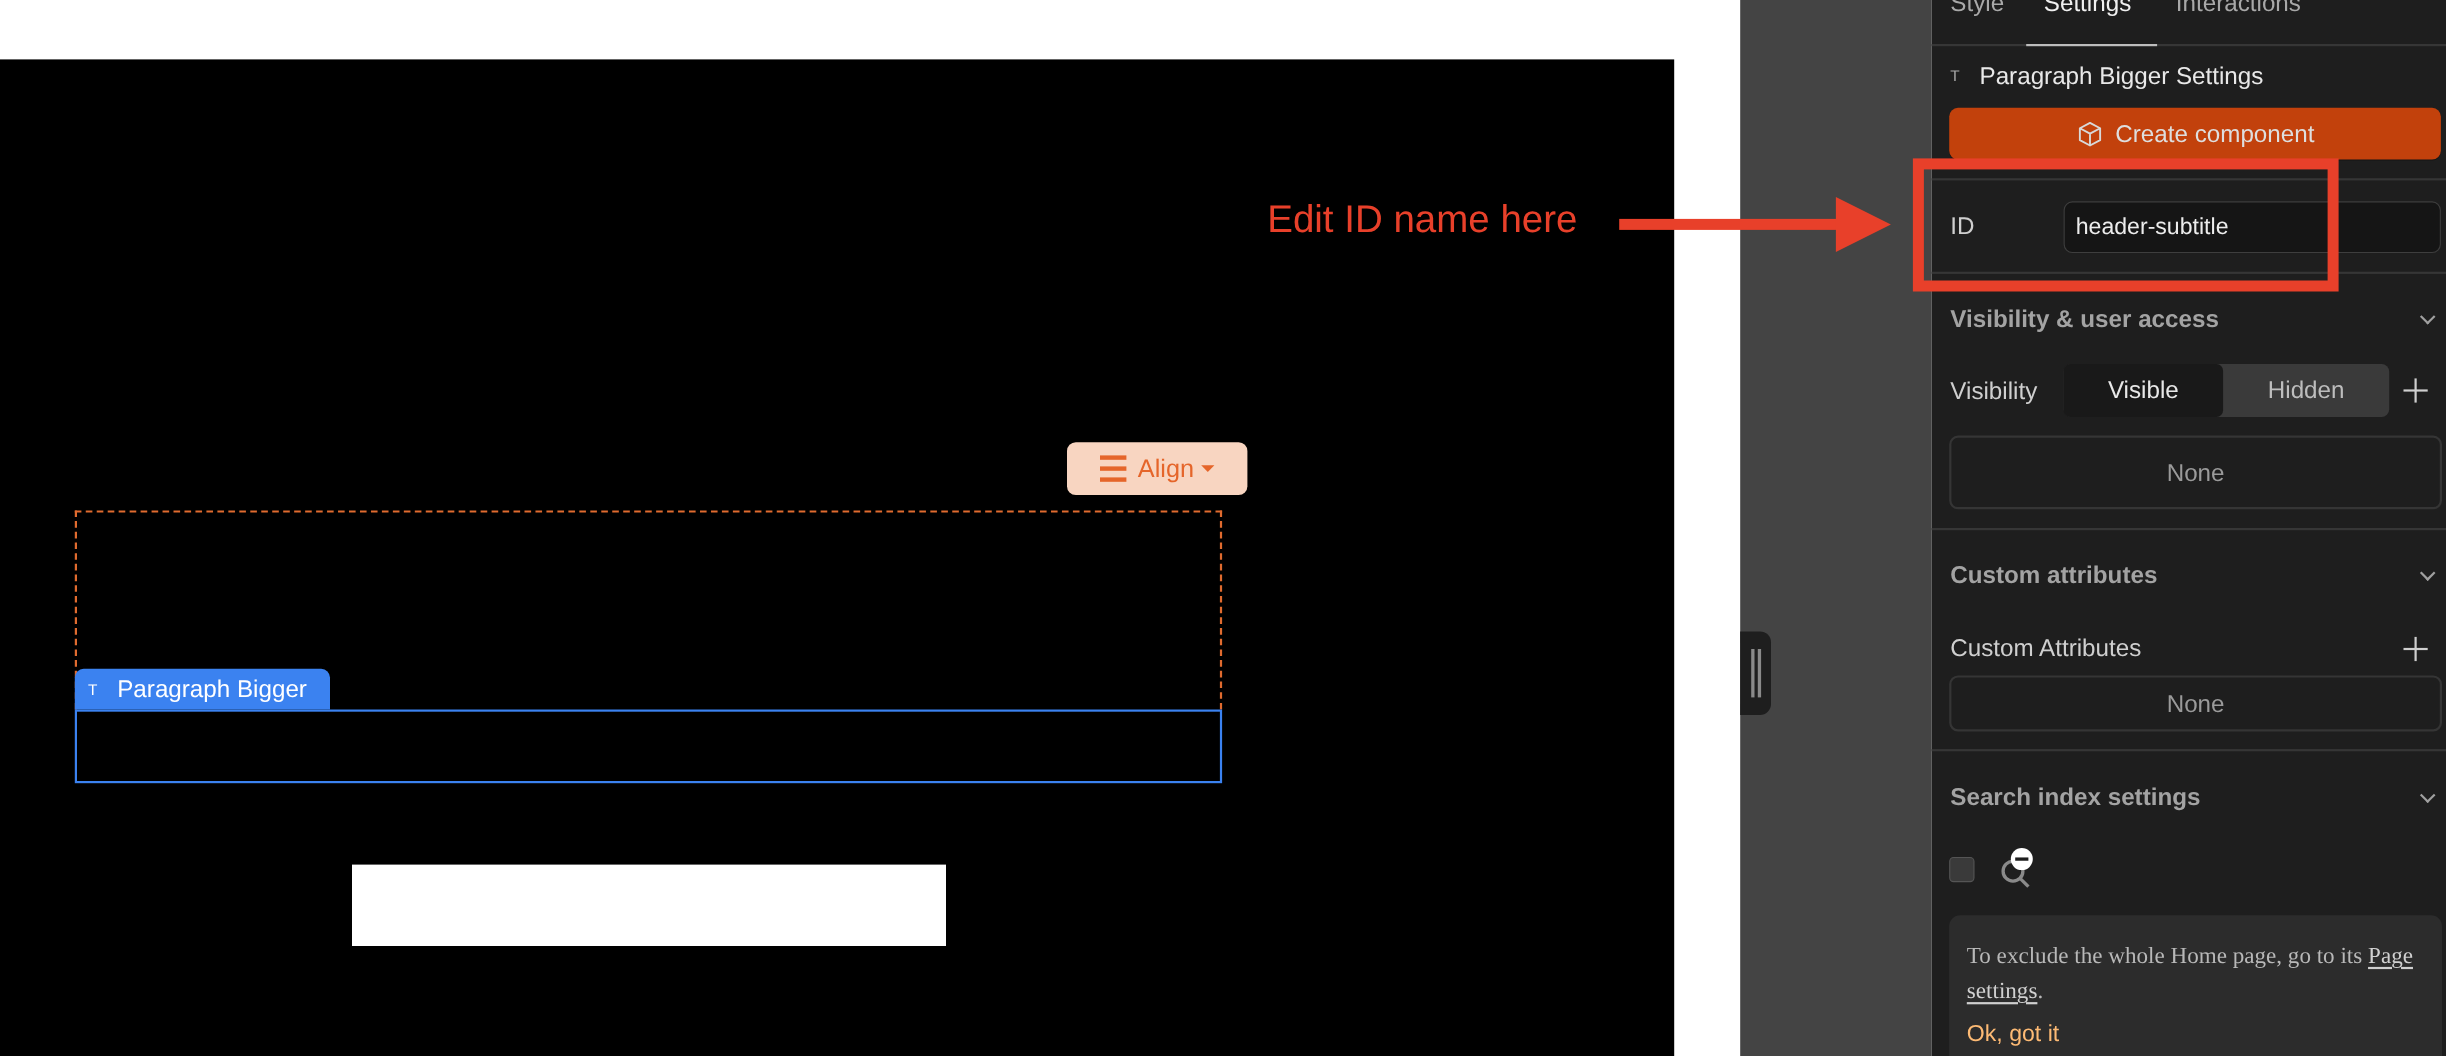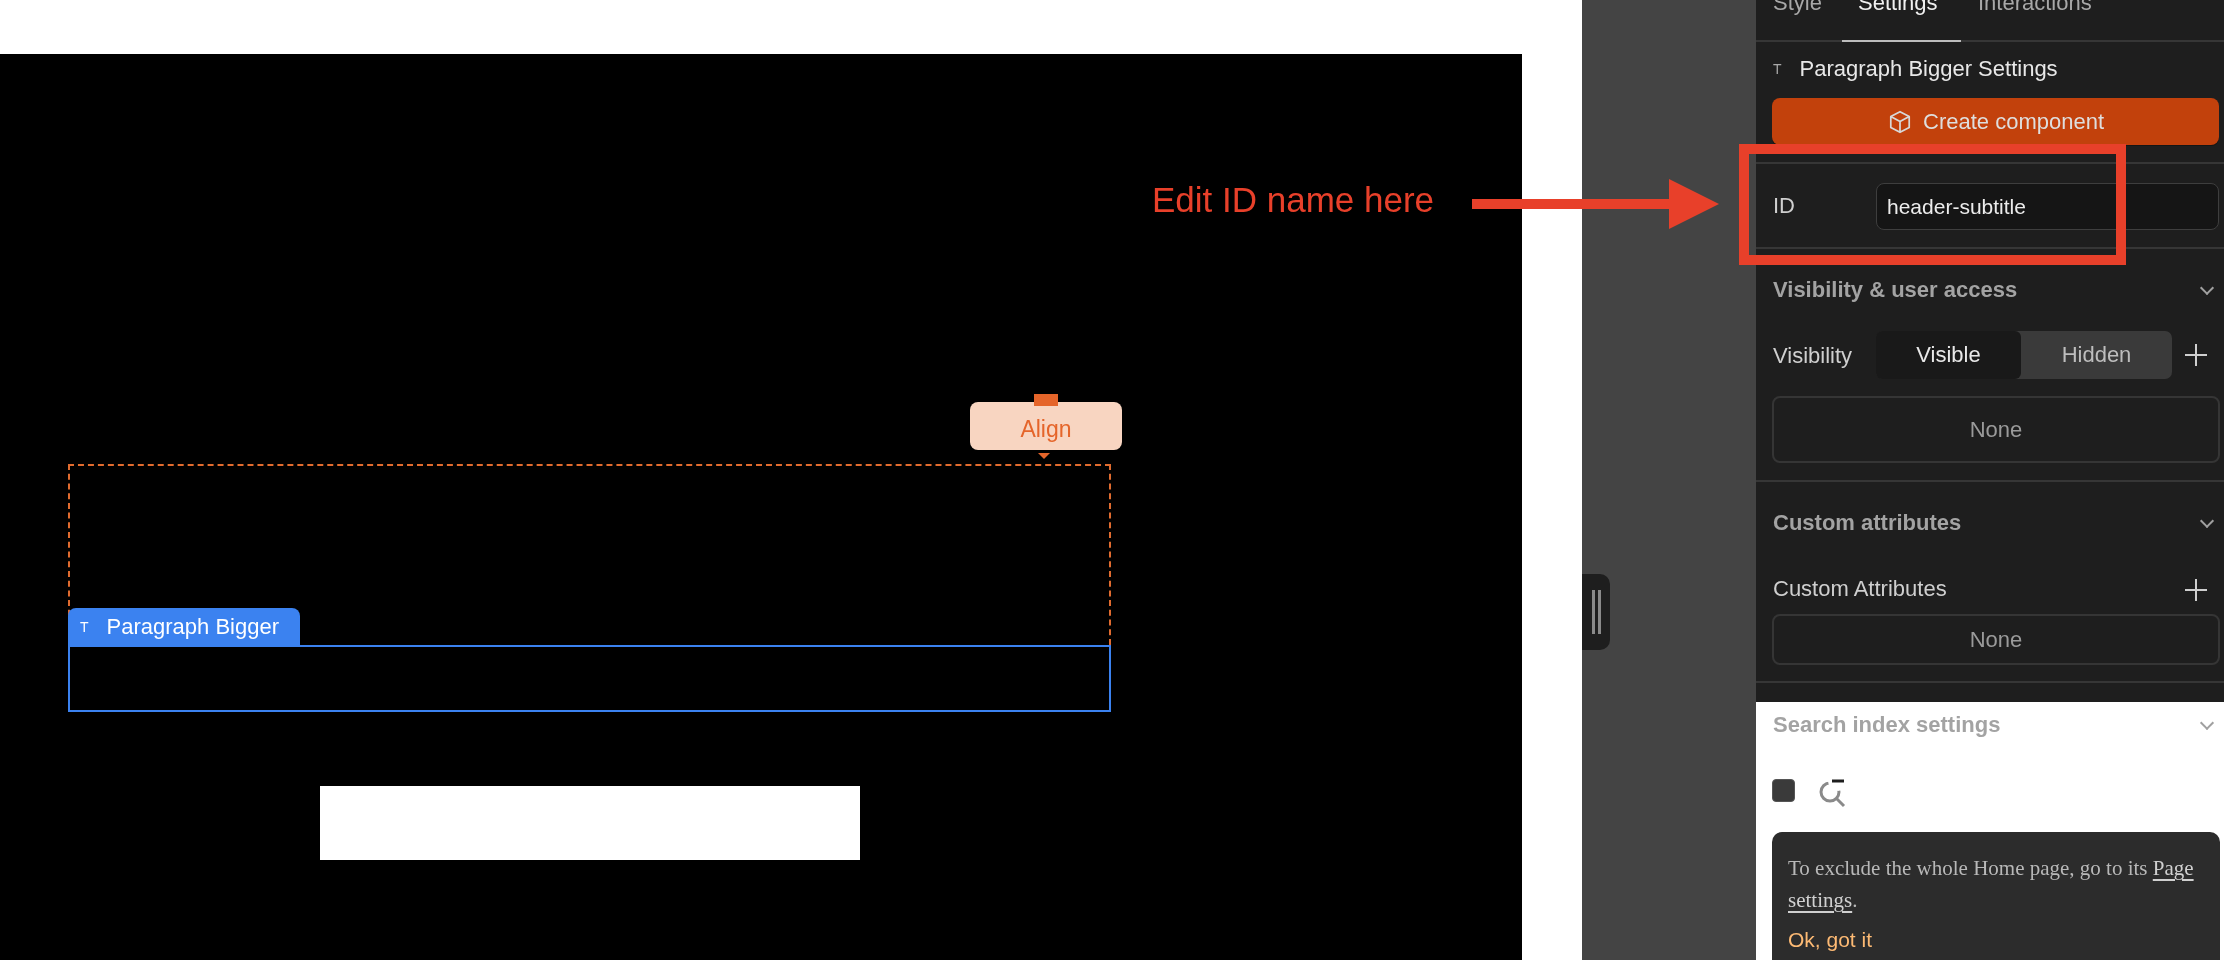--- a/index.html
+++ b/index.html
@@ -6,24 +6,24 @@
   html, body { width: 2224px; height: 960px; overflow: hidden; background: #ffffff; }
   body { position: relative; font-family: "Liberation Sans", "DejaVu Sans", sans-serif; }
 
   .abs { position: absolute; }
 
   
   .canvas-black { left: 0; top: 54px; width: 1522px; height: 906px; background: #000000; }
   .canvas-gutter { left: 1582px; top: 0; width: 174px; height: 960px; background: #444444; }
 
   .align-btn {
-    left: 970px; top: 402px; width: 152px; height: 48px;
+    left: 970px; top: 402px; width: 164px; height: 48px;
     background: #f8d5c1; border-radius: 8px;
     display: flex; align-items: center; justify-content: center; gap: 10px;
-    color: #e5652a; font-size: 23px; cursor: pointer; flex-direction: column;
+    color: #e5652a; font-size: 23px; cursor: pointer;
   }
   .align-lines { width: 24px; height: 24px; display: flex; flex-direction: column; justify-content: space-between; }
   .align-lines span { display: block; height: 4px; background: #e5652a; }
   .caret-down { width: 0; height: 0; border-left: 6px solid transparent; border-right: 6px solid transparent; border-top: 6px solid #e5652a; margin-left: -4px; }
 
   .parent-outline { left: 68px; top: 464px; width: 1043px; height: 181px; border: 2px dashed #e06b2f; border-bottom: none; }
 
   .element-tag {
     left: 68px; top: 608px; height: 37px; width: 232px;
     background: #3b82f0; border-radius: 8px 8px 0 0;
@@ -38,21 +38,21 @@
   .resize-handle { left: 1582px; top: 574px; width: 28px; height: 76px; background: #1e1e1e; border-radius: 0 10px 10px 0; display: flex; justify-content: center; align-items: center; gap: 3px; cursor: ew-resize; }
   .resize-handle span { width: 3px; height: 44px; background: #8a8a8a; }
 
   
   .anno-text { left: 1152px; top: 180px; color: #e8402a; font-size: 35px; font-family: "Liberation Sans", sans-serif; white-space: nowrap; }
   .anno-shaft { left: 1472px; top: 199px; width: 200px; height: 10px; background: #e8402a; }
   .anno-head { left: 1669px; top: 179px; width: 0; height: 0; border-top: 25px solid transparent; border-bottom: 25px solid transparent; border-left: 50px solid #e8402a; }
   .anno-box { left: 1739px; top: 144px; width: 387px; height: 121px; border: 10px solid #e8402a; pointer-events: none; z-index: 5; }
 
   
-  .panel { left: 1756px; top: 0; width: 468px; height: 702px; background: #1e1e1e; color: #e6e6e6; font-size: 21px; }
+  .panel { left: 1756px; top: 0; width: 468px; height: 960px; background: #1e1e1e; color: #e6e6e6; font-size: 21px; }
   .tabs { position: absolute; left: 0; top: 0; width: 468px; height: 42px; border-bottom: 2px solid #363636; }
   .tab { position: absolute; top: -10px; font-size: 22px; color: #a8a8a8; cursor: pointer; }
   .tab.active { color: #f0f0f0; }
   .tab-underline { position: absolute; left: 86px; top: 40px; width: 119px; height: 2px; background: #bdbdbd; }
 
   .heading-row { position: absolute; left: 17px; top: 56px; display: flex; align-items: center; gap: 18px; font-size: 22px; color: #e8e8e8; }
   .heading-row .t-glyph { font-size: 14px; color: #a8a8a8; }
 
   .create-btn { position: absolute; left: 16px; top: 98px; width: 447px; height: 47px; background: #c2410c; border-radius: 8px; box-shadow: 0 1px 0 #151515; display: flex; align-items: center; justify-content: center; gap: 10px; font-size: 22px; color: #dedede; cursor: pointer; }
 

